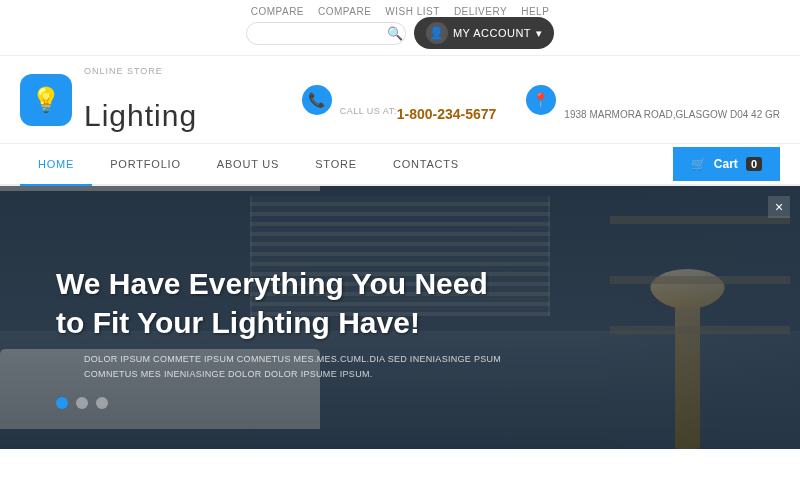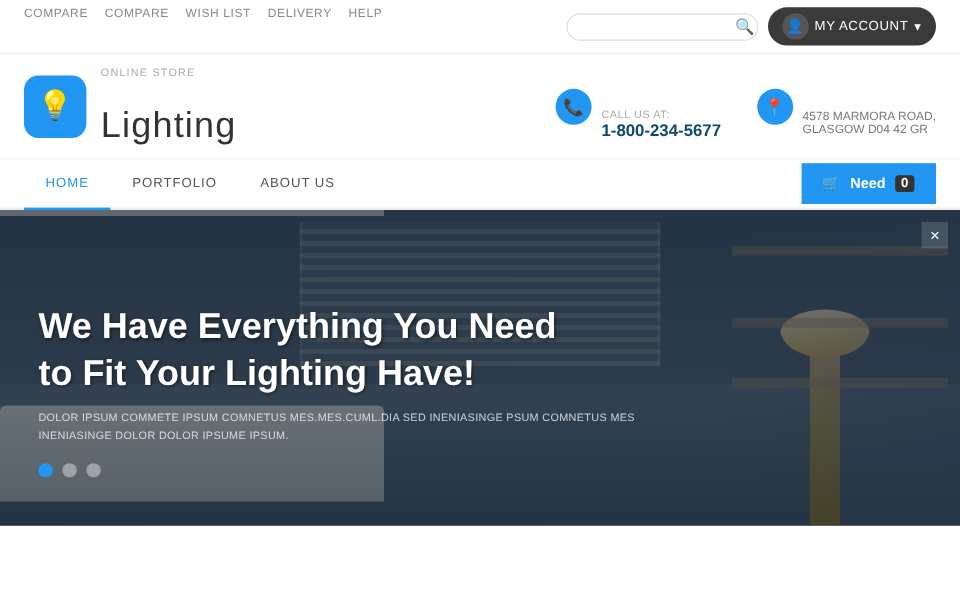--- a/index.html
+++ b/index.html
@@ -3,23 +3,24 @@
   <meta charset="utf-8">
   <style>
     * { margin: 0; padding: 0; box-sizing: border-box; }
     body { font-family: Arial, sans-serif; width: 800px; height: 500px; overflow: hidden; background: #fff; }
 
     
     .top-bar {
       background: #fff;
       padding: 6px 20px;
       display: flex;
-      align-items: flex-start;
+      align-items: center;
       justify-content: space-between;
       border-bottom: 1px solid #eee;
+      flex-direction: column;
     }
     .top-nav {
       display: flex;
       gap: 14px;
     }
     .top-nav a {
       font-size: 10px;
       color: #888;
       text-decoration: none;
       text-transform: uppercase;
@@ -136,33 +137,33 @@
       background: #2196f3;
       border-radius: 50%;
       display: flex;
       align-items: center;
       justify-content: center;
       color: white;
       font-size: 14px;
     }
     .contact-text {
       display: flex;
-      flex-direction: column;
+      flex-direction: row;
       margin-top: 29px;
     }
     .contact-label {
       font-size: 9px;
       color: #aaa;
       text-transform: uppercase;
       letter-spacing: 0.5px;
     }
     .contact-value {
       font-size: 14px;
       font-weight: bold;
-      color: #0c4a6e;
+      color: #a16207;
     }
     .contact-address {
       font-size: 10px;
       color: #777;
     }
 
     
     .nav-bar {
       background: #fff;
       display: flex;
@@ -295,38 +296,39 @@
       clip-path: ellipse(50% 60% at 50% 40%);
     }
     .hero-overlay {
       position: absolute;
       inset: 0;
       background: rgba(20, 35, 50, 0.55);
     }
     .hero-content {
       position: absolute;
       bottom: 40px;
-      left: 32px;
+      left: 56px;
       color: white;
       max-width: 500px;
     }
     .hero-title {
       font-size: 30px;
       font-weight: 700;
       line-height: 1.3;
       margin-bottom: 10px;
       text-shadow: 1px 1px 3px rgba(0,0,0,0.5);
     }
     .hero-subtitle {
       font-size: 9px;
       color: rgba(255,255,255,0.75);
       line-height: 1.6;
       text-transform: uppercase;
       letter-spacing: 0.3px;
       margin-bottom: 16px;
+      margin-left: 28px;
     }
     .dots {
       display: flex;
       gap: 8px;
     }
     .dot {
       width: 12px;
       height: 12px;
       border-radius: 50%;
       cursor: pointer;
@@ -416,36 +418,38 @@
       <div class="contact-text">
         <span class="contact-label">CALL US AT:</span>
         <span class="contact-value">1-800-234-5677</span>
       </div>
     </div>
     <div class="contact-item">
       <div class="contact-icon">
         <span>📍</span>
       </div>
       <div class="contact-text">
-        <span class="contact-address">4578 MARMORA ROAD,</span>
+        <span class="contact-address">1938 MARMORA ROAD,</span>
         <span class="contact-address">GLASGOW D04 42 GR</span>
       </div>
     </div>
   </div>
 </div>
 
 <div class="nav-bar">
   <div class="nav-items">
     <a class="nav-item active">HOME</a>
     <a class="nav-item">PORTFOLIO</a>
     <a class="nav-item">ABOUT US</a>
+    <a class="nav-item">STORE</a>
+    <a class="nav-item">CONTACTS</a>
   </div>
   <button class="cart-btn">
     <span>🛒</span>
-    <span>Need</span>
+    <span>Cart</span>
     <span class="cart-count">0</span>
   </button>
 </div>
 
 <div class="hero">
   <div class="hero-bg"></div>
   <div class="hero-room">
     <div class="room-wall"></div>
     <div class="room-floor"></div>
     <div class="blinds"></div>

